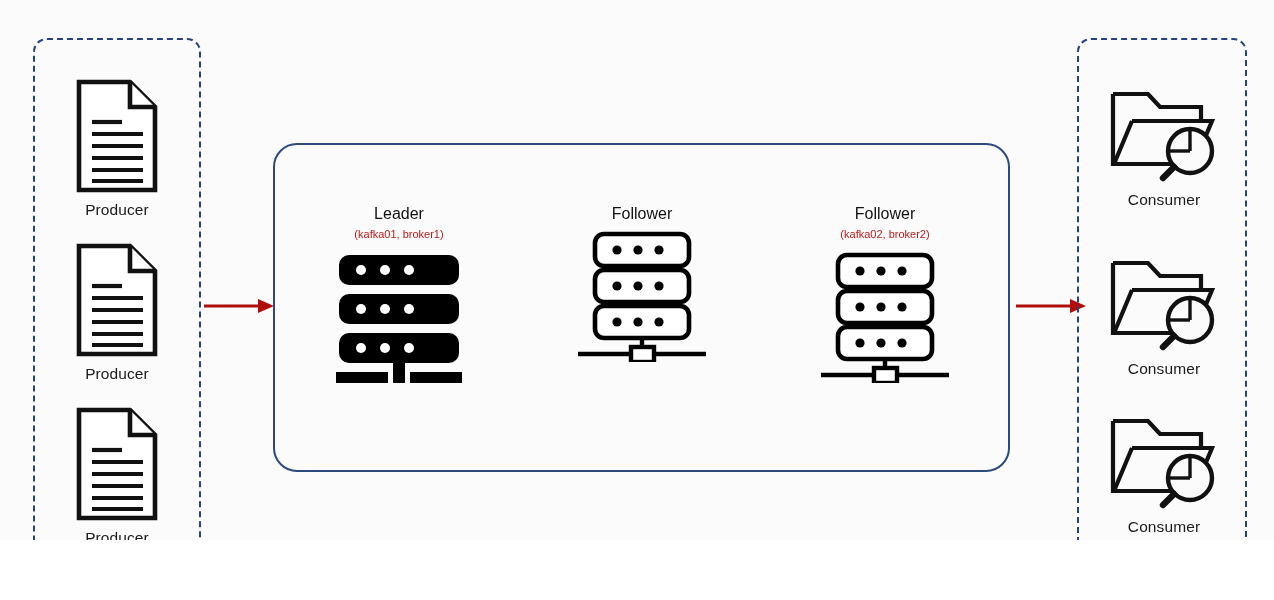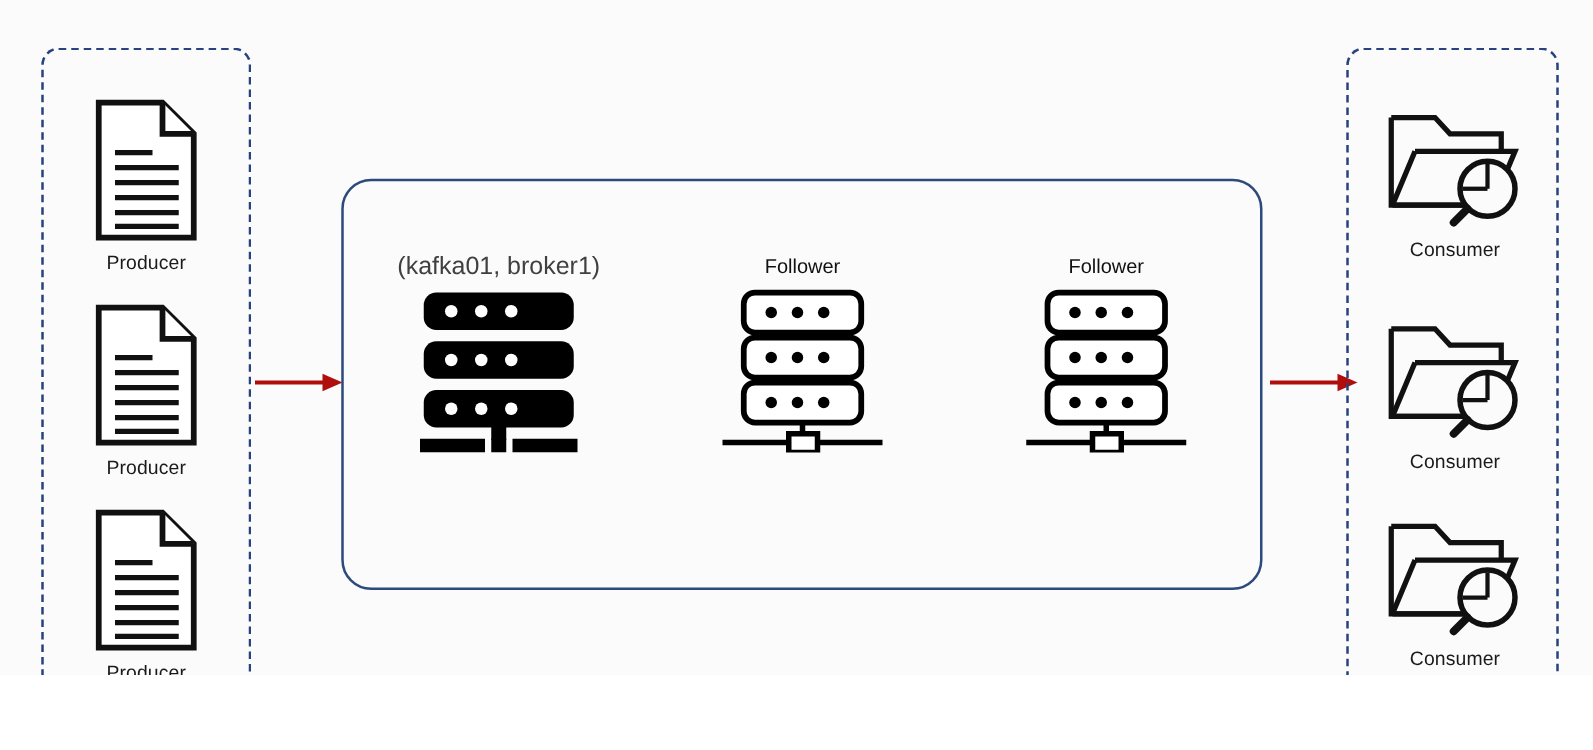--- a/index.html
+++ b/index.html
@@ -65,22 +65,22 @@
     width: 230px;
   }
   .broker .title {
     display: block;
     font-size: 16px;
     color: #111111;
     line-height: 21px;
   }
   .broker .sub {
     display: block;
-    font-size: 20px;
-    color: #404040;
+    font-size: 11px;
+    color: #b91c1c;
     line-height: 21px;
   }
   .broker .glyph { display: block; margin: 6px auto 0; }
 </style>
 </head>
 <body>
 
 <div id="canvas">
 
   <div class="dashed-col" id="producers-group"></div>
@@ -142,20 +142,21 @@
   <div class="arrow" style="left:204px; top:296px;">
     <svg width="72" height="20" viewBox="0 0 72 20" xmlns="http://www.w3.org/2000/svg">
       <line x1="0" y1="10" x2="56" y2="10" stroke="#b00d0d" stroke-width="3.2"></line>
       <path d="M54 3 L70 10 L54 17 Z" fill="#b00d0d"></path>
     </svg>
   </div>
 
   <div id="broker-cluster"></div>
 
   <div class="broker" style="left:284px; top:203px;">
+    <span class="title">Leader</span>
     <span class="sub">(kafka01, broker1)</span>
     <span class="glyph">
       <svg width="132" height="132" viewBox="0 0 132 132" xmlns="http://www.w3.org/2000/svg">
 
         <rect x="6" y="4" width="120" height="30" rx="10" ry="10" fill="#000000"></rect>
         <circle cx="28" cy="19" r="5" fill="#ffffff"></circle>
         <circle cx="52" cy="19" r="5" fill="#ffffff"></circle>
         <circle cx="76" cy="19" r="5" fill="#ffffff"></circle>
 
         <rect x="6" y="43" width="120" height="30" rx="10" ry="10" fill="#000000"></rect>
@@ -198,20 +199,21 @@
 
         <line x1="66" y1="108" x2="66" y2="119" stroke="#000000" stroke-width="4.4"></line>
         <line x1="2" y1="124" x2="130" y2="124" stroke="#000000" stroke-width="4.4"></line>
         <rect x="55" y="117" width="23" height="15" fill="#ffffff" stroke="#000000" stroke-width="4.4"></rect>
       </svg>
     </span>
   </div>
 
   <div class="broker" style="left:770px; top:203px;">
     <span class="title">Follower</span>
+    <span class="sub">(kafka02, broker2)</span>
     <span class="glyph">
       <svg width="132" height="132" viewBox="0 0 132 132" xmlns="http://www.w3.org/2000/svg">
         <rect x="19" y="4" width="94" height="32" rx="9" ry="9" fill="#ffffff" stroke="#000000" stroke-width="4.6"></rect>
         <circle cx="41" cy="20" r="4.6" fill="#000000"></circle>
         <circle cx="62" cy="20" r="4.6" fill="#000000"></circle>
         <circle cx="83" cy="20" r="4.6" fill="#000000"></circle>
 
         <rect x="19" y="40" width="94" height="32" rx="9" ry="9" fill="#ffffff" stroke="#000000" stroke-width="4.6"></rect>
         <circle cx="41" cy="56" r="4.6" fill="#000000"></circle>
         <circle cx="62" cy="56" r="4.6" fill="#000000"></circle>

